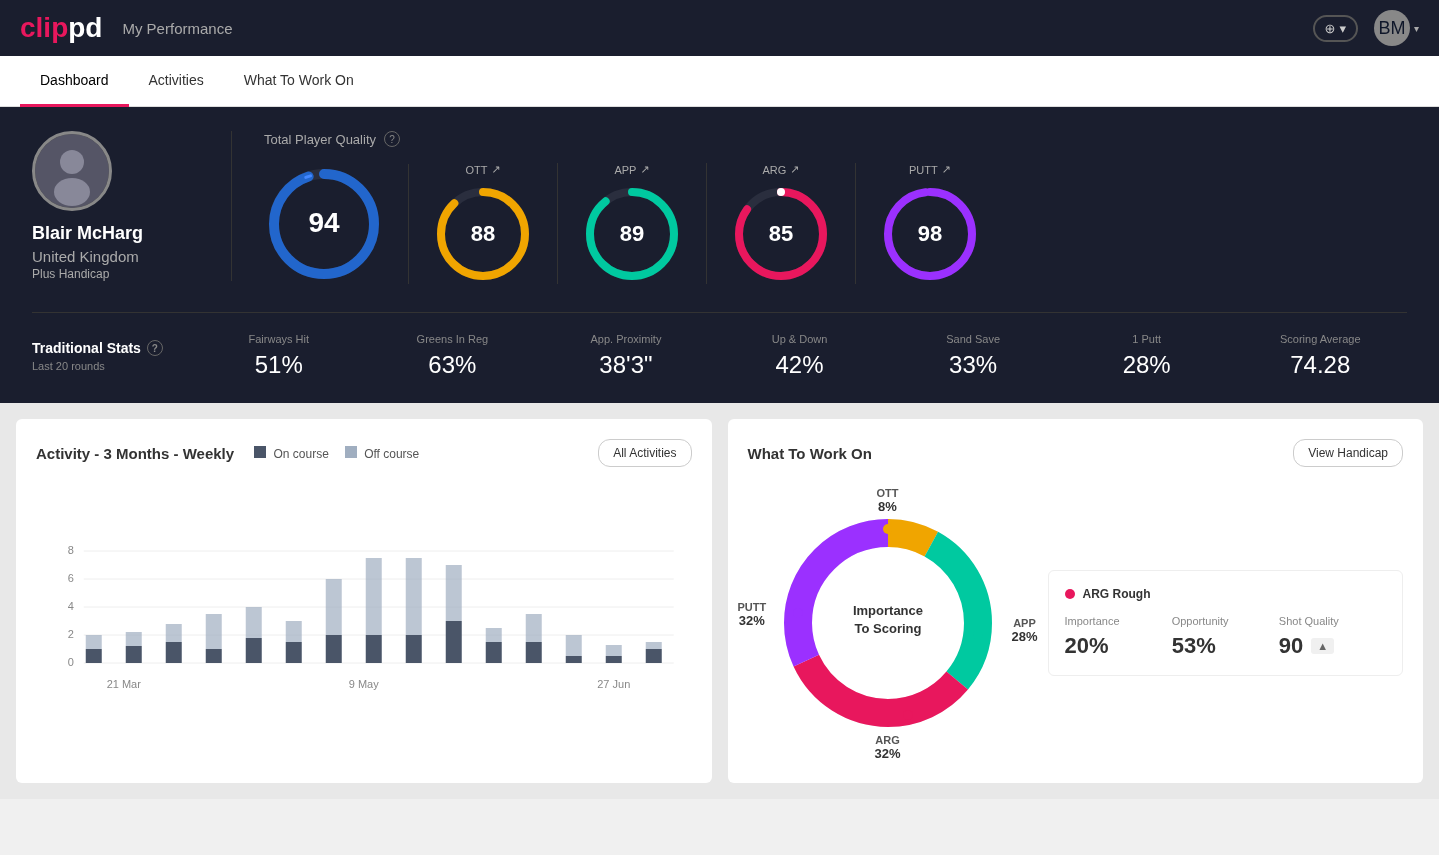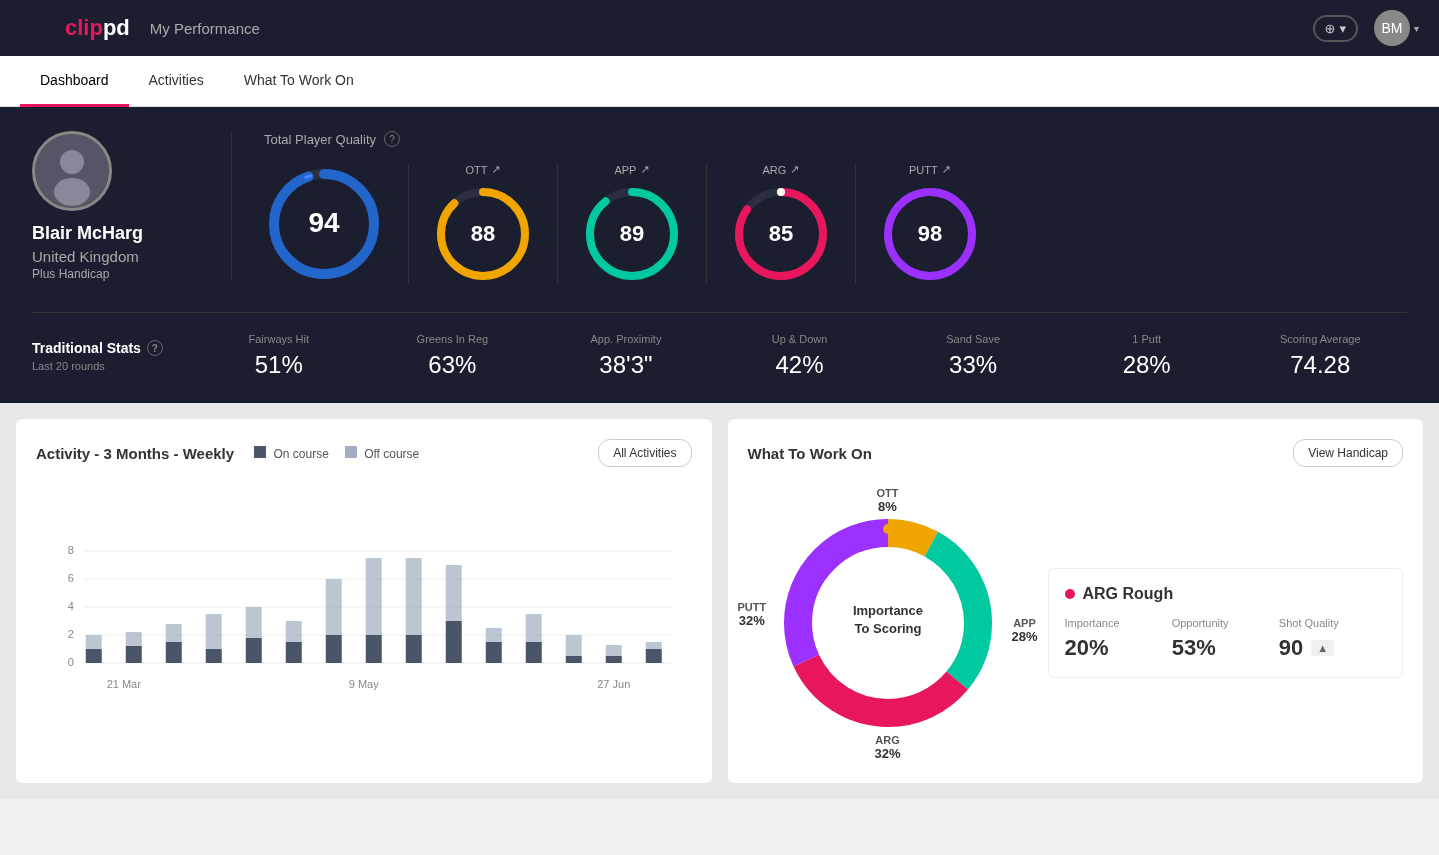--- a/index.html
+++ b/index.html
@@ -13,23 +13,22 @@
       padding: 0 20px;
       height: 56px;
       justify-content: space-between;
     }
     .logo {
       display: flex;
       align-items: center;
       gap: 4px;
     }
     .logo-text {
-      font-size: 22px;
+      font-size: 28px;
       font-weight: 700;
-      margin-left: 45px;
     }
     .logo-clip { color: #e8175d; }
     .logo-pd { color: #fff; }
     .header-title {
       color: #aaa;
       font-size: 15px;
       margin-left: 20px;
     }
     .header-left { display: flex; align-items: center; }
     .header-right { display: flex; align-items: center; gap: 16px; }
@@ -39,21 +38,21 @@
       padding: 4px 10px; cursor: pointer; color: #ccc; font-size: 13px;
     }
     .avatar-btn {
       display: flex; align-items: center; gap: 4px;
       cursor: pointer;
     }
     .avatar-circle {
       width: 36px; height: 36px; border-radius: 50%;
       background: #888; overflow: hidden;
       display: flex; align-items: center; justify-content: center;
-      font-size: 14px; color: #ffffff;
+      font-size: 18px; color: #0f172a;
     }
     .chevron { font-size: 10px; color: #aaa; }
 
     
     .tabs {
       background: #fff;
       display: flex;
       border-bottom: 1px solid #ddd;
       padding: 0 20px;
     }
@@ -231,21 +230,21 @@
 
     .work-on-card {
       flex: 1;
       border: 1px solid #eee;
       border-radius: 6px;
       padding: 16px;
       min-width: 280px;
     }
     .work-on-card-title {
       display: flex; align-items: center; gap: 8px;
-      font-size: 16px; font-weight: 600; color: #333;
+      font-size: 12px; font-weight: 600; color: #333;
       margin-bottom: 14px;
     }
     .dot-red {
       width: 10px; height: 10px; border-radius: 50%;
       background: #e8175d; flex-shrink: 0;
     }
     .card-metrics {
       display: flex; gap: 0;
     }
     .card-metric {

